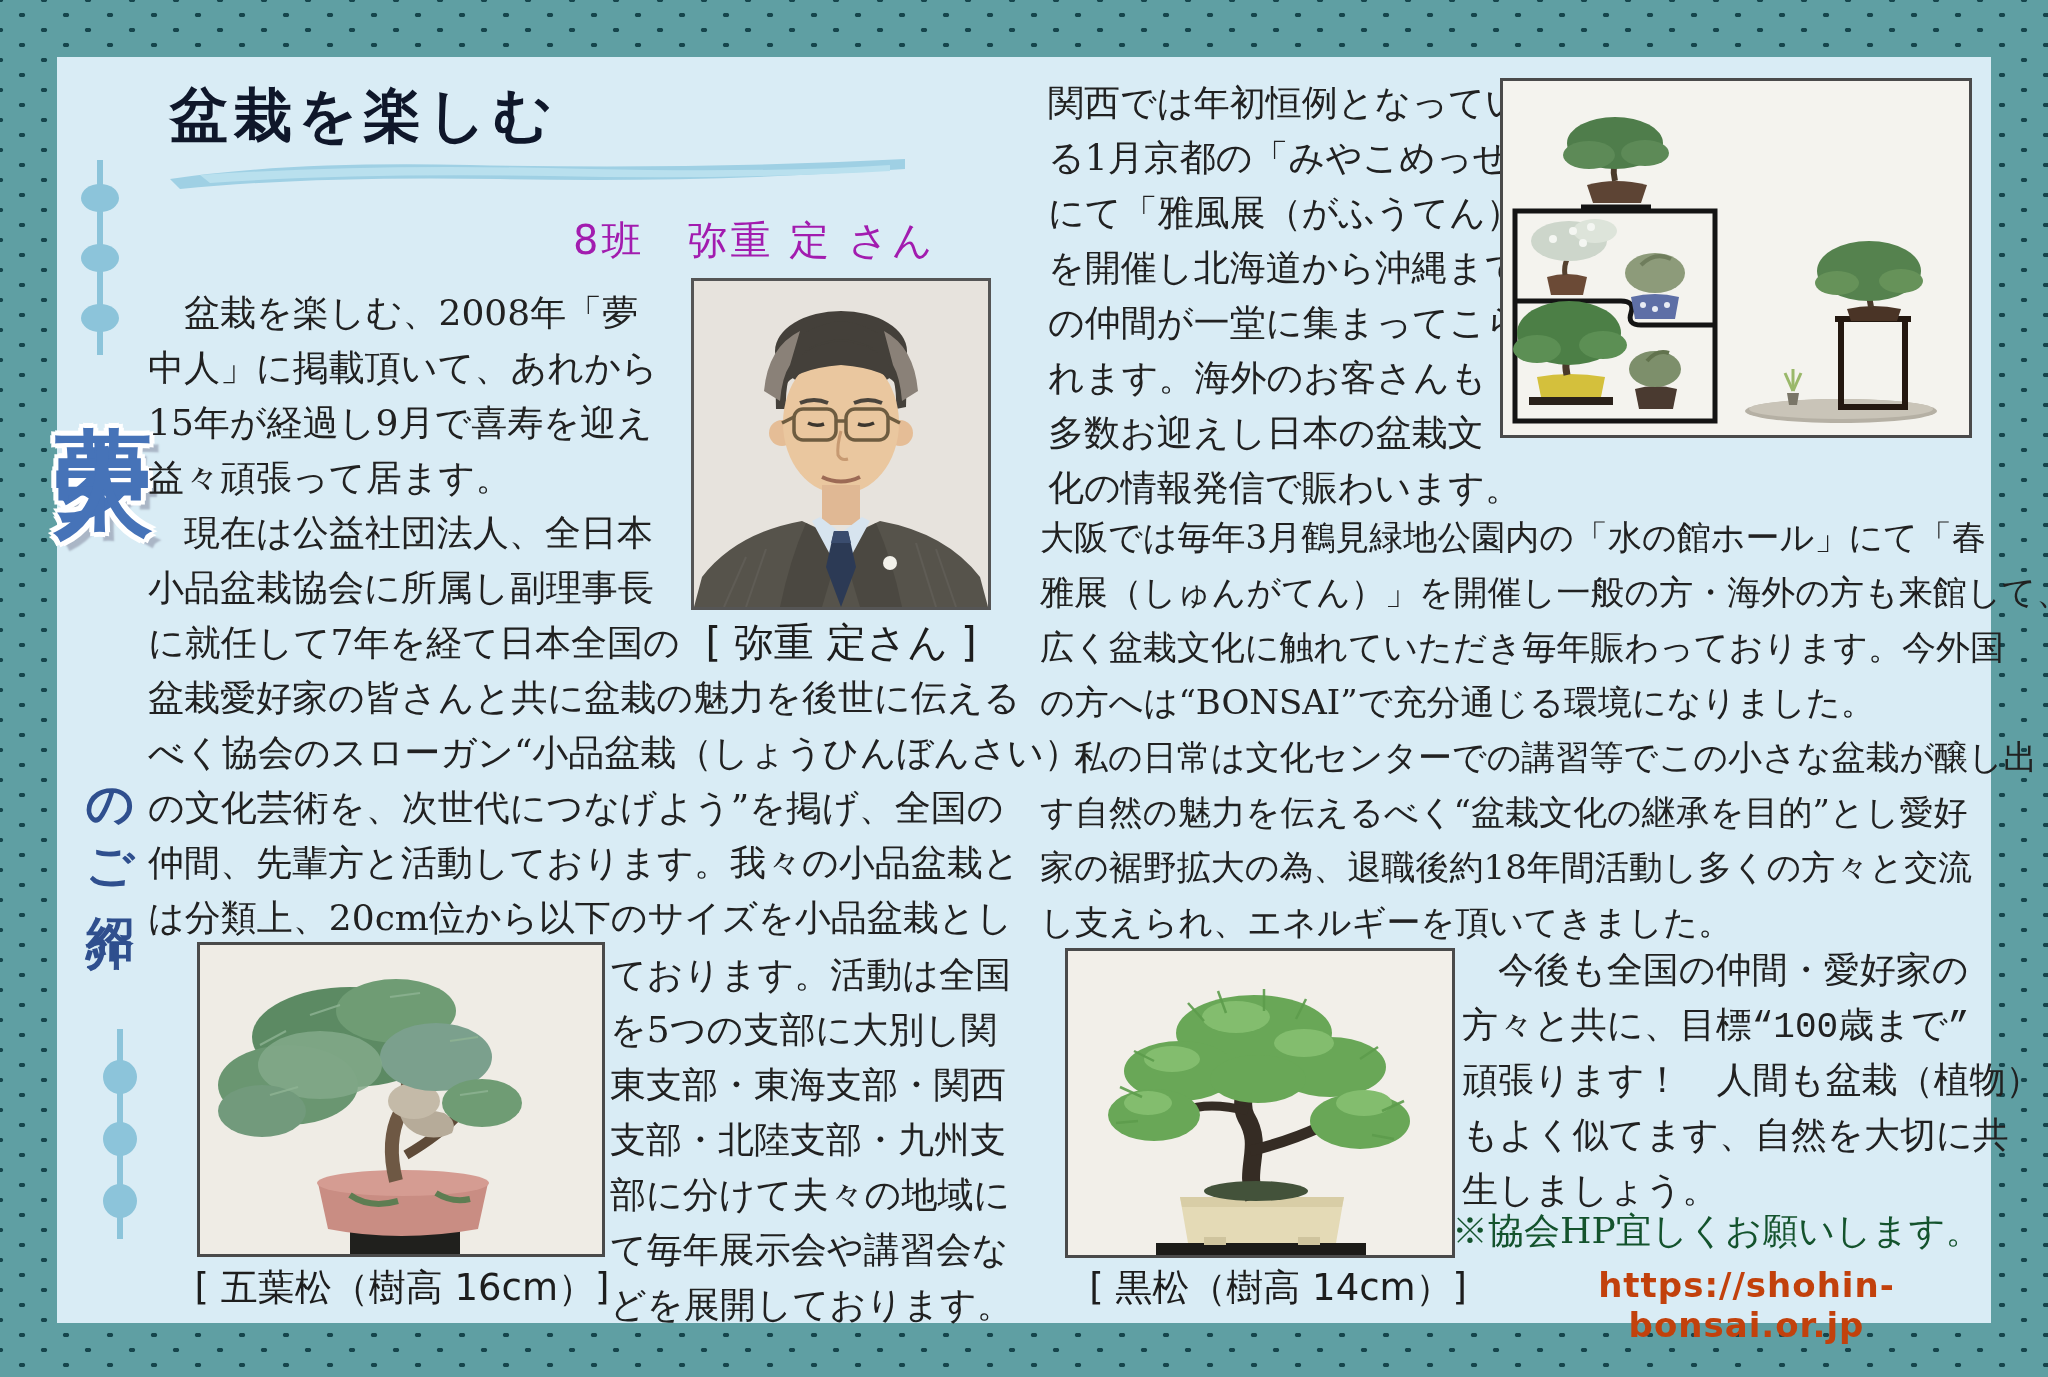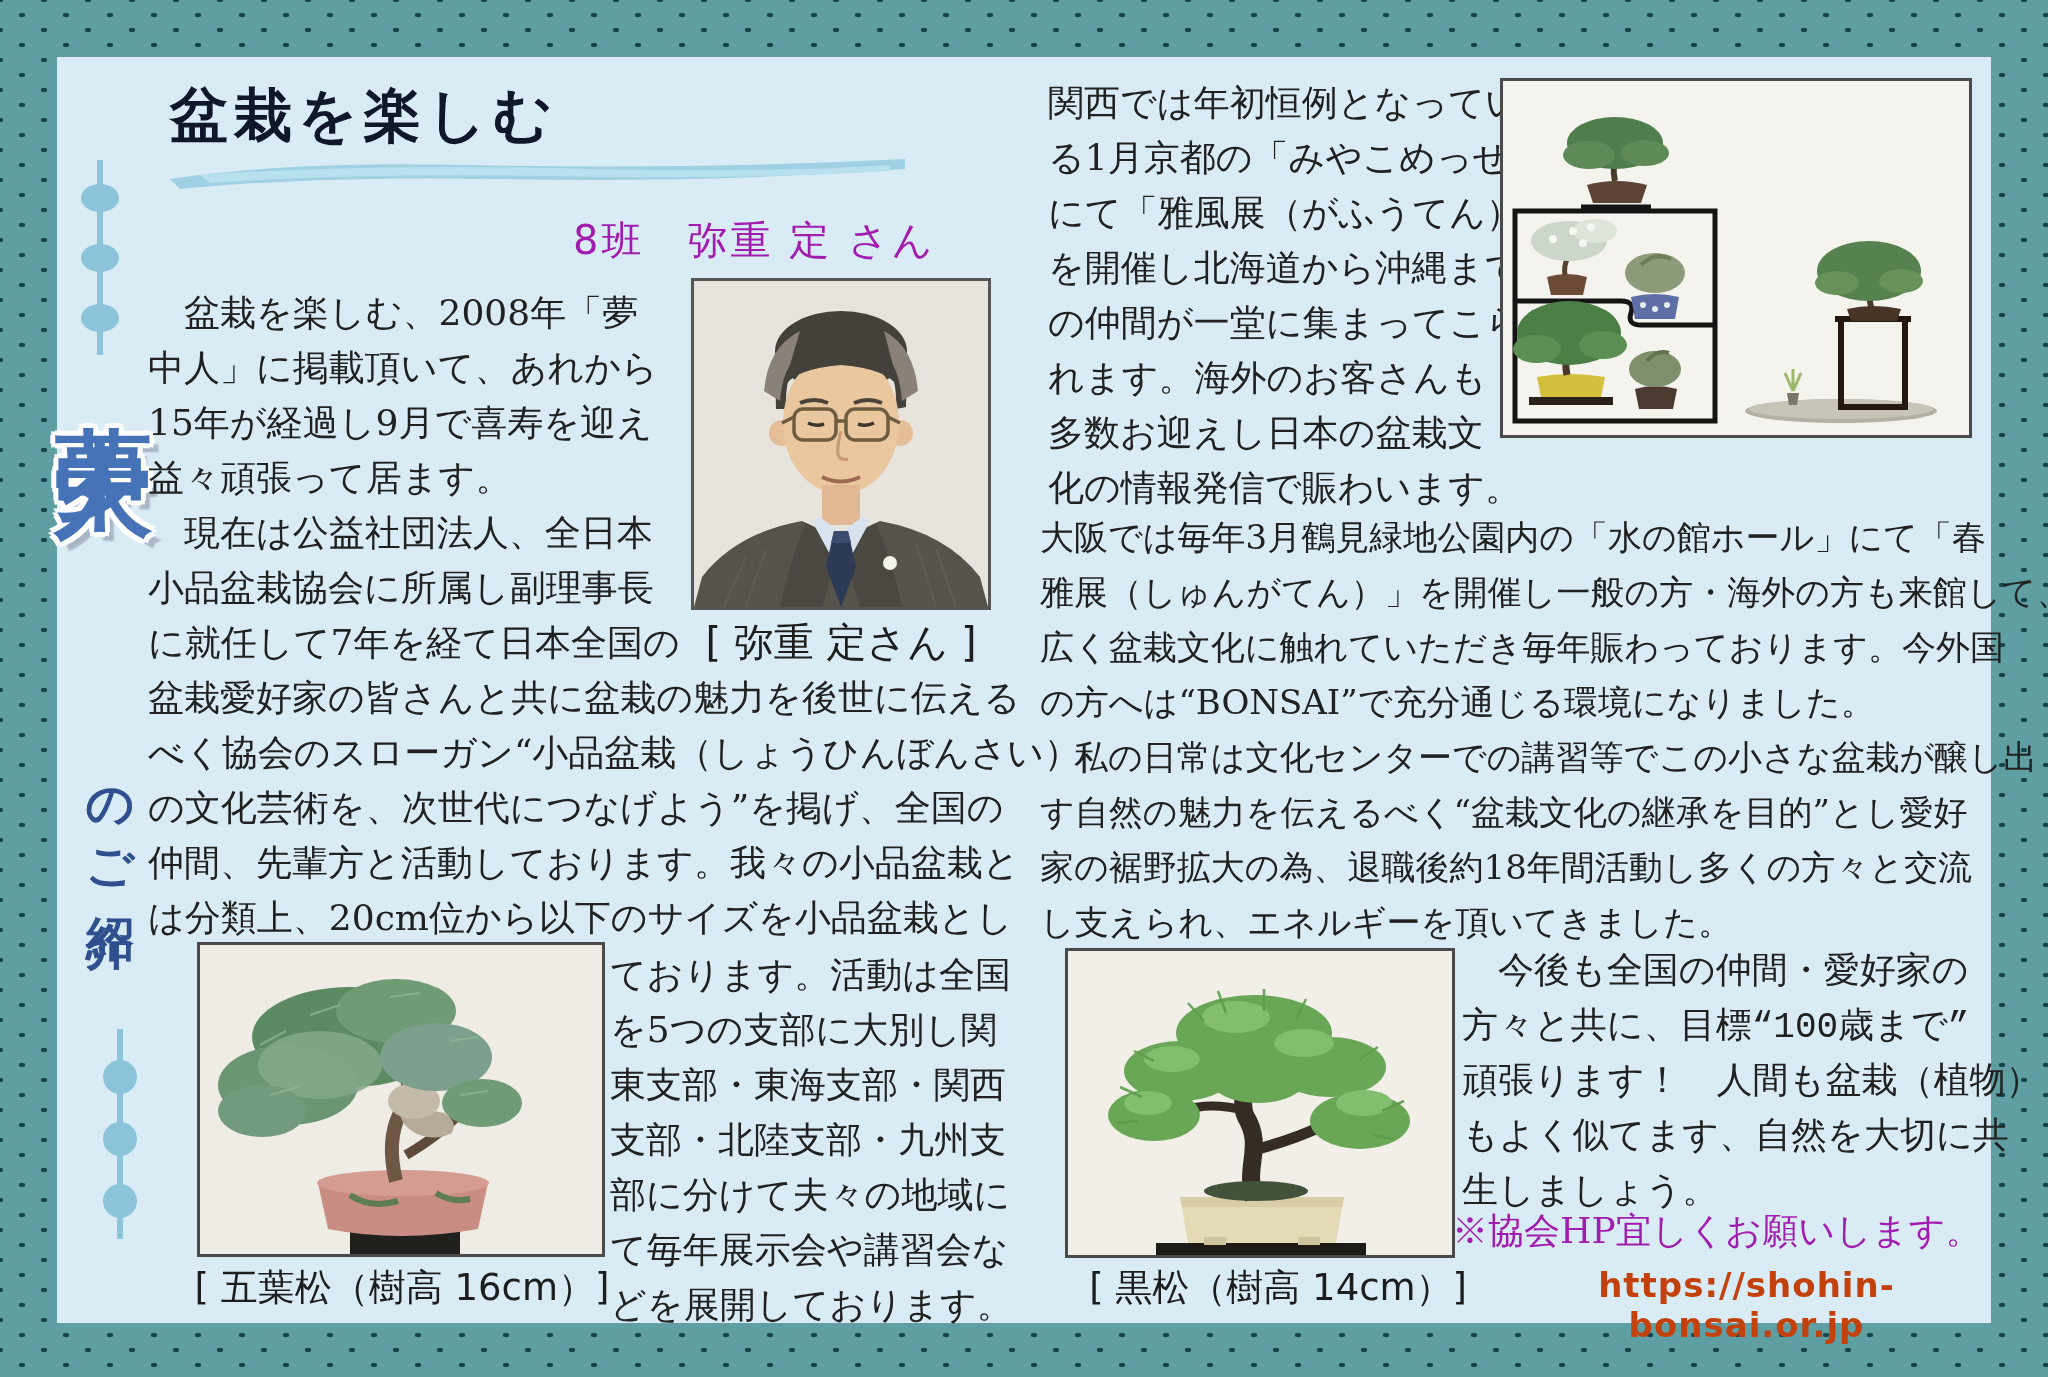--- a/index.html
+++ b/index.html
@@ -30,21 +30,21 @@
     font-family:"DejaVu Serif","Liberation Serif",serif;
     color:#212121;font-size:36px;line-height:55px;white-space:pre;
   }
   .blk-left-intro{left:91px;top:228px;width:560px;}
   .blk-left-wide{left:91px;top:613px;width:912px;}
   .blk-left-cont{left:553px;top:890px;width:440px;}
   .blk-right-intro{left:991px;top:18px;width:470px;}
   .blk-right-wide1{left:983px;top:453px;width:985px;font-size:34px;}
   .blk-right-wide2{left:983px;top:673px;width:985px;font-size:34px;}
   .blk-right-closing{left:1405px;top:888px;width:575px;font-family:Liberation Mono, monospace;}
-  .hp-note{left:1395px;top:1150px;font-family:"DejaVu Serif","Liberation Serif",serif;font-size:36px;color:#a21caf;white-space:pre;}
+  .hp-note{left:1395px;top:1150px;font-family:"DejaVu Serif","Liberation Serif",serif;font-size:36px;color:#14532d;white-space:pre;}
   .url{left:1445px;top:1208px;font-size:34px;font-weight:700;letter-spacing:1px;color:#c2410c;text-align:center;}
   
   .photo{border:3px solid #4a4a4a;box-sizing:border-box;background:#f3f2ee;overflow:hidden;}
   .photo svg{display:block;}
   .ph-portrait{left:634px;top:221px;width:300px;height:332px;border-color:#555;}
   .ph-shelf{left:1443px;top:21px;width:472px;height:360px;}
   .ph-wpine{left:140px;top:885px;width:408px;height:315px;}
   .ph-bpine{left:1008px;top:891px;width:390px;height:310px;}
   .cap{font-family:"DejaVu Sans","Liberation Sans",sans-serif;color:#1d1d1d;text-align:center;white-space:pre;}
   .cap-portrait{left:614px;top:558px;width:340px;font-size:40px;}

